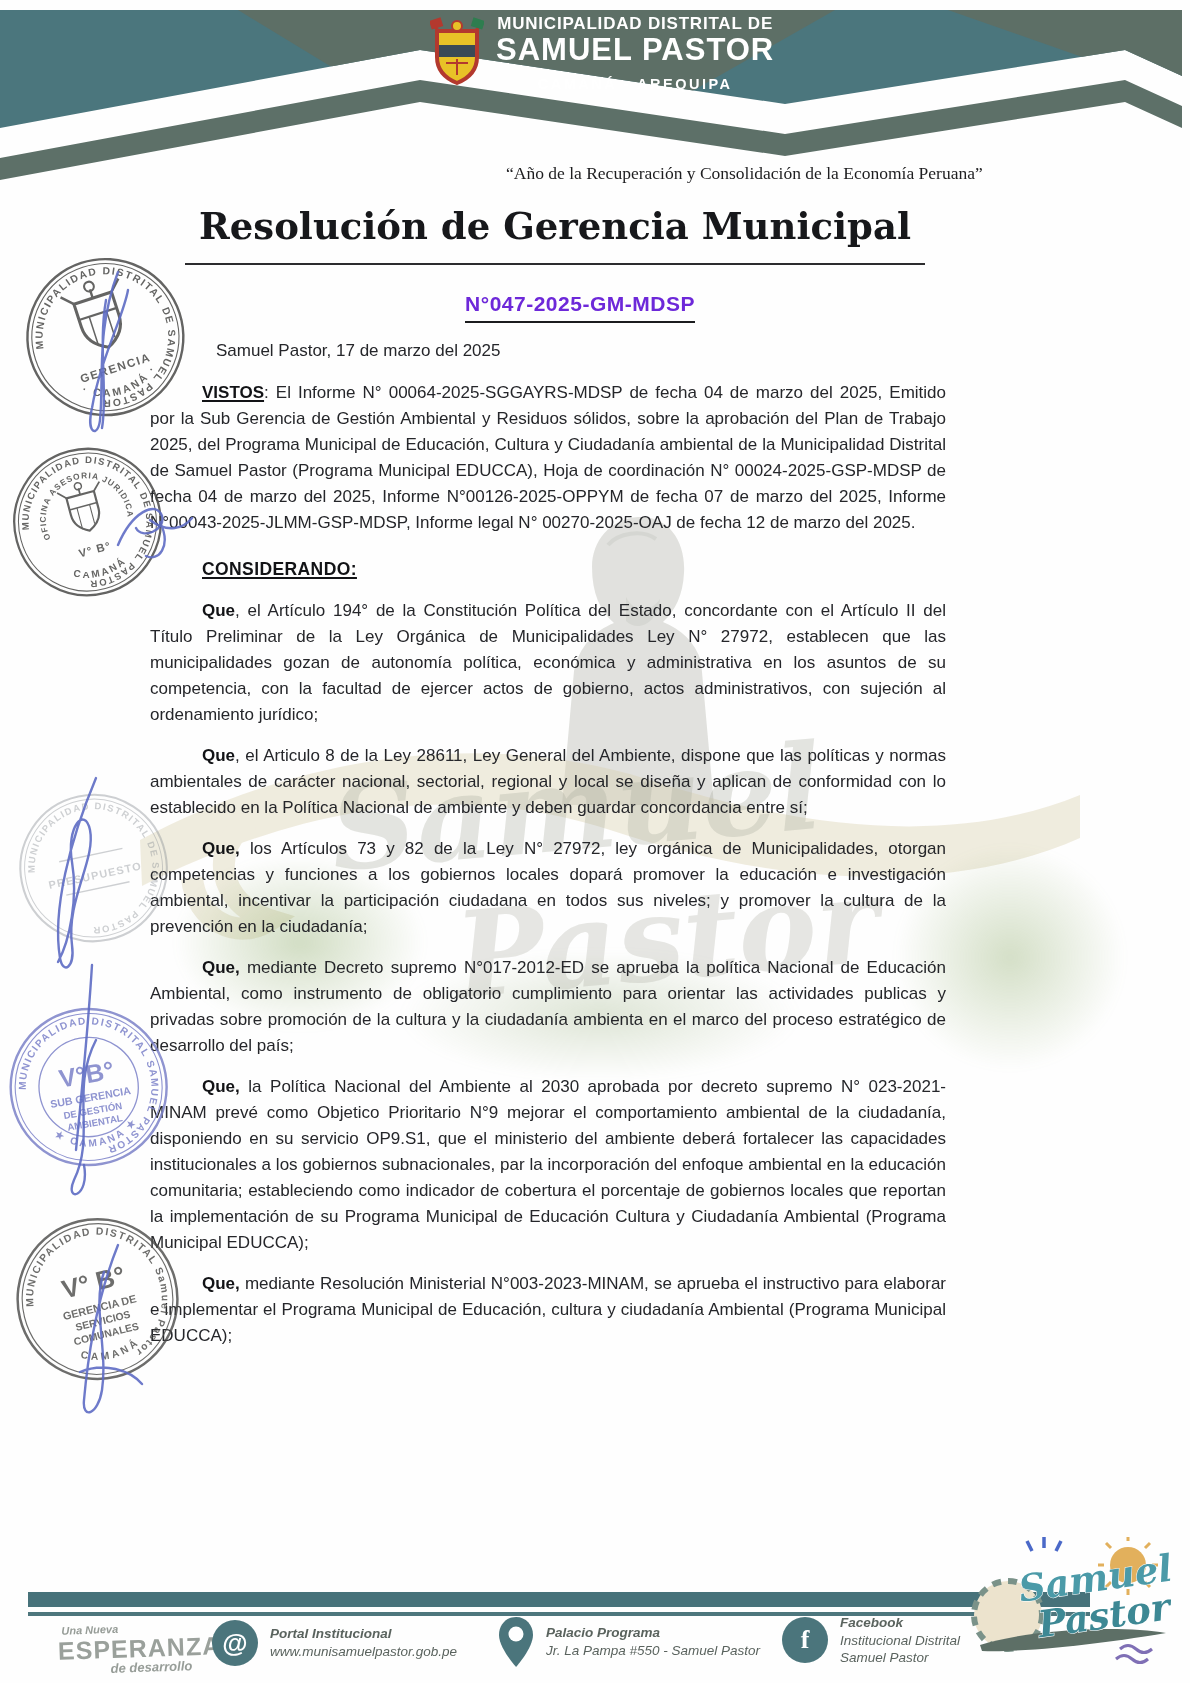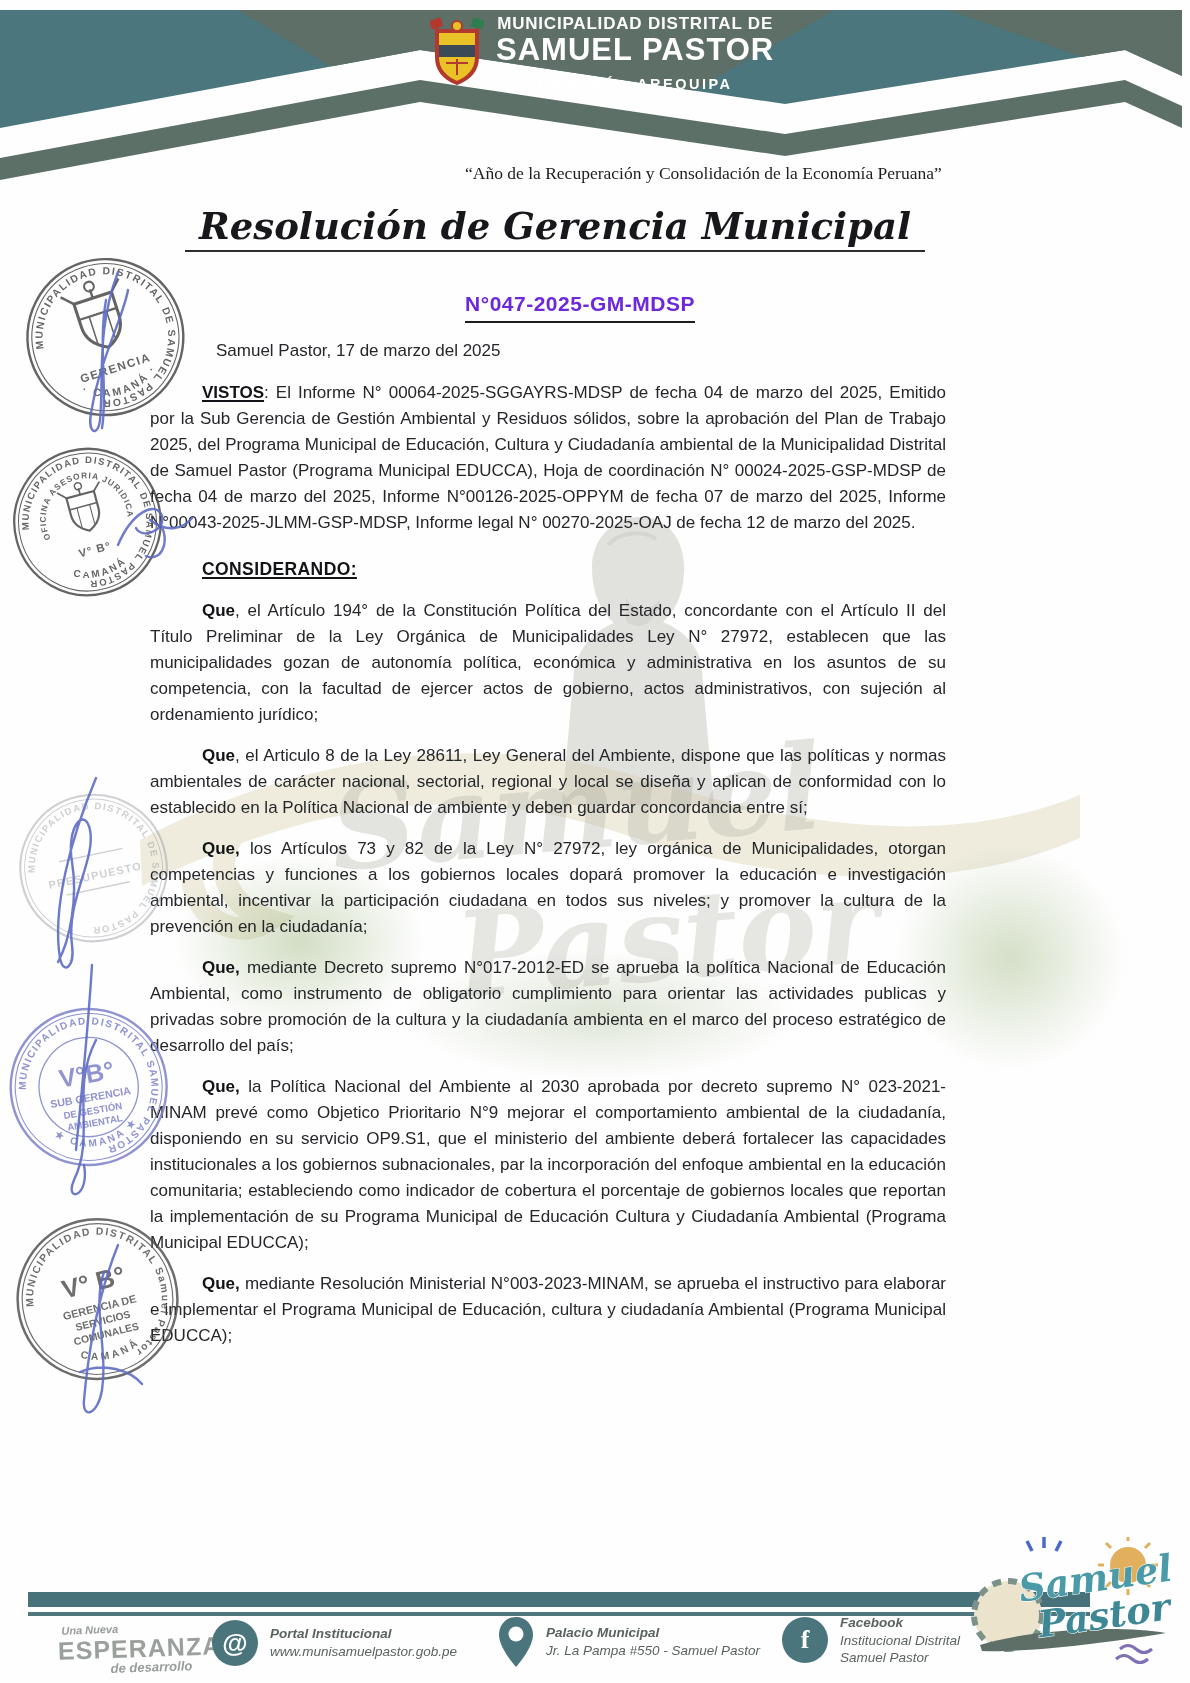--- a/index.html
+++ b/index.html
@@ -5,26 +5,26 @@
   html,body{margin:0;padding:0;background:#9a9a9a;}
   .page{position:relative;width:1190px;height:1683px;margin:0 auto;background:#fefefe;
         overflow:hidden;font-family:"Liberation Sans",sans-serif;color:#26272b;}
   
   .banner{position:absolute;top:0;left:0;}
   .hdr-logo{position:absolute;top:14px;left:430px;display:flex;align-items:center;gap:12px;z-index:5;}
   .hdr-text{color:#fff;text-align:center;}
   .hdr-line1{font-size:17px;font-weight:bold;letter-spacing:.8px;}
   .hdr-name{font-size:31px;font-weight:900;letter-spacing:1px;line-height:1.02;}
   .hdr-loc{font-size:14.5px;font-weight:bold;letter-spacing:2.5px;margin-top:10px;}
-  .quote{position:absolute;top:163px;left:465px;font-family:"Liberation Serif",serif;
+  .quote{position:absolute;top:163px;left:506px;font-family:"Liberation Serif",serif;
          font-size:17.5px;color:#1e1e20;z-index:2;}
   
   .title-wrap{position:absolute;top:204px;left:0;width:1110px;text-align:center;z-index:2;}
-  .title{display:inline-block;font-family:"DejaVu Serif",serif;font-style:italic;font-weight:bold;
-         font-size:37px;color:#17181b;border-bottom:2.5px solid #2c2c2e;padding:0 14px 2px;}
+  .title{display:inline-block;font-family:"DejaVu Serif",serif;font-weight:bold;
+         font-size:37px;color:#17181b;border-bottom:2.5px solid #2c2c2e;padding:0 14px 15px;}
   .docnum-wrap{position:absolute;top:292px;left:0;width:1160px;text-align:center;z-index:2;}
   .docnum{display:inline-block;font-size:21px;font-weight:bold;letter-spacing:.5px;color:#6d28d9;
           border-bottom:2.5px solid #1b1c1e;padding-bottom:5px;}
   
   .body-block{position:absolute;top:338px;left:150px;width:796px;z-index:2;
               font-size:17px;line-height:26px;text-align:justify;color:#25262a;}
   .dateline{margin:0 0 16px 66px;}
   .body-block p{margin:0 0 15px 0;text-indent:52px;}
   .lead{font-weight:bold;color:#121316;}
   .u{text-decoration:underline;text-decoration-thickness:2px;text-underline-offset:2px;}
@@ -256,21 +256,21 @@
       <div>www.munisamuelpastor.gob.pe</div>
     </div>
   </div>
 
   <div class="f-item" style="left:498px;top:1616px">
     <svg width="36" height="52" viewBox="0 0 36 52">
       <path d="M18,1 C28,1 35,9 35,19 C35,32 18,51 18,51 C18,51 1,32 1,19 C1,9 8,1 18,1 Z" fill="#4b757c"></path>
       <circle cx="18" cy="18" r="7.5" fill="#fff"></circle>
     </svg>
     <div class="f-txt">
-      <div class="f-title">Palacio Municipal</div>
+      <div class="f-title">Palacio Programa</div>
       <div>Jr. La Pampa #550 - Samuel Pastor</div>
     </div>
   </div>
 
   <div class="f-item" style="left:782px;top:1614px">
     <div class="f-circle" style="font-family:'Liberation Serif',serif">f</div>
     <div class="f-txt">
       <div class="f-title">Facebook</div>
       <div>Institucional Distrital</div>
       <div>Samuel Pastor</div>

